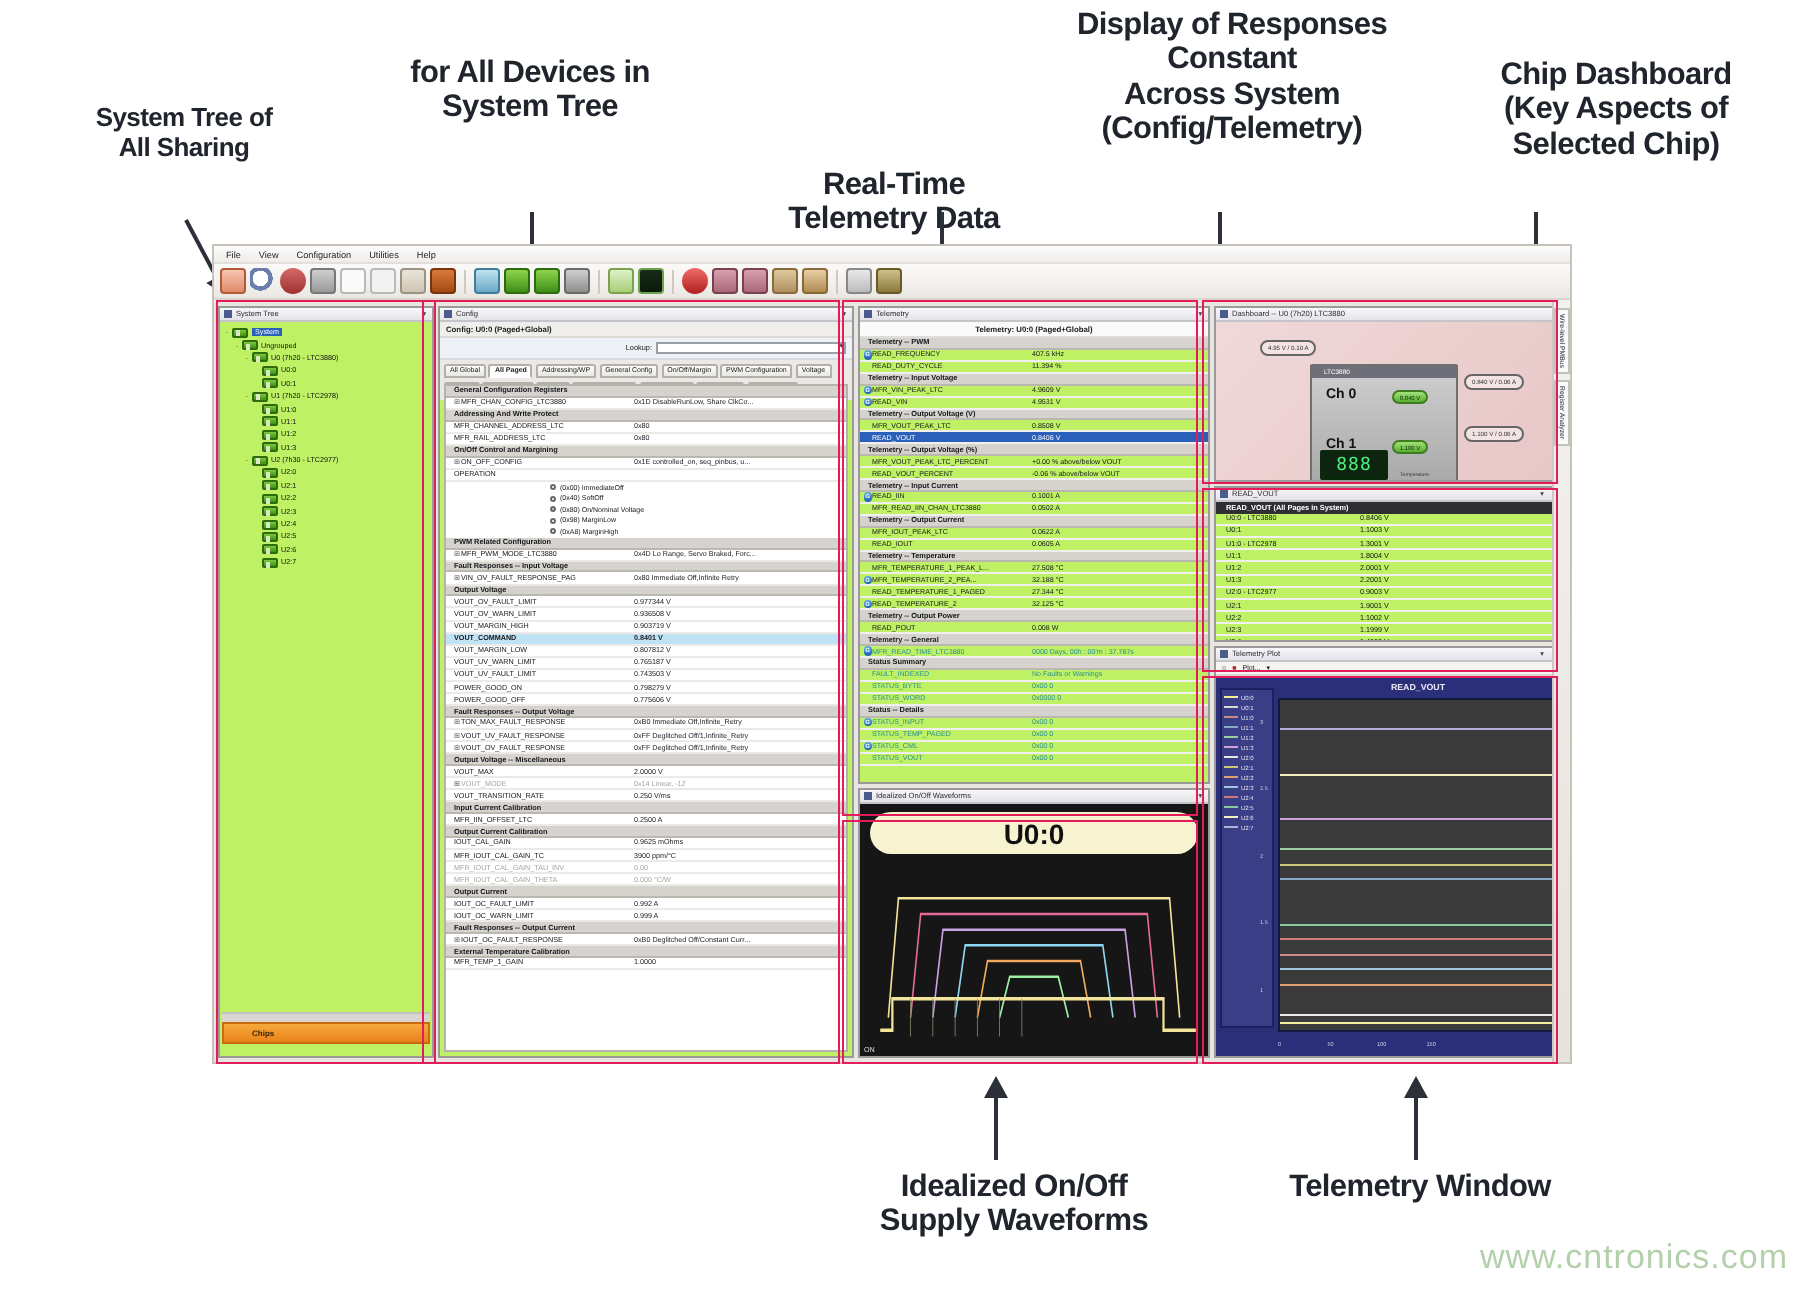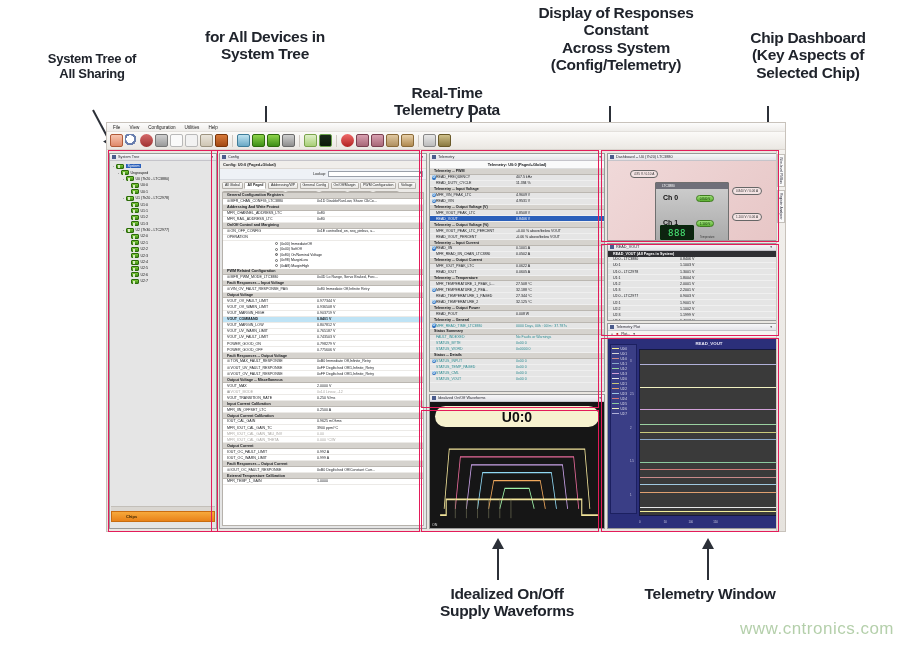--- a/index.html
+++ b/index.html
@@ -68,21 +68,21 @@
     height:7px; flex:0 0 auto;
     background:linear-gradient(#f7f7f9,#e4e3e8);
     border-bottom:1px solid #c5c4ca;
     display:flex; align-items:center; gap:2px;
     padding:0 2px; font-size:3.8px; color:#2a2a33;
     white-space:nowrap; overflow:hidden;
   }
   .win-title .tico { width:4px; height:4px; background:#4a5b8c; flex:0 0 auto; }
   .win-title .spacer { flex:1 1 auto; }
   .win-title .tbtn { font-size:3.6px; color:#444; padding:0 1px; }
-  .win-body { flex:1 1 auto; overflow:hidden; position:relative; background:#e5e5e5; }
+  .win-body { flex:1 1 auto; overflow:hidden; position:relative; background:#bef264; }
 
   
   .hl { position:absolute; border:1.5px solid #e31c5a; pointer-events:none; z-index:20; }
 
   
   #treepanel { width:108px; flex:0 0 auto; background:#fff; }
   .tree { padding:2px 1px; font-size:3.7px; color:#111; }
   .tnode { display:flex; align-items:center; height:6.4px; white-space:nowrap; }
   .texp { width:5px; text-align:center; color:#555; font-size:3.4px; flex:0 0 auto; }
   .tchip {

